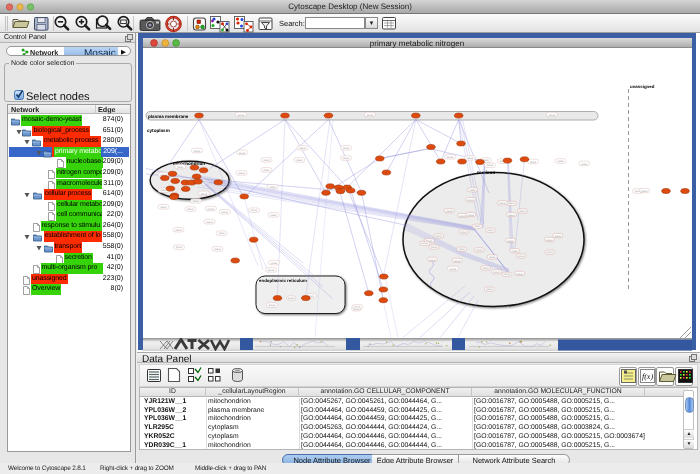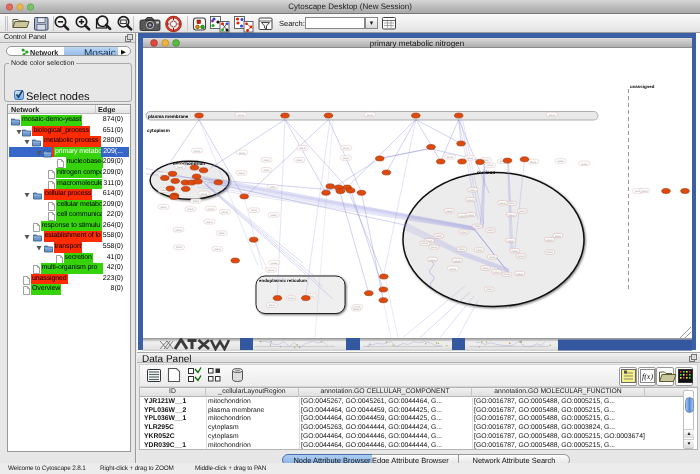--- a/index.html
+++ b/index.html
@@ -786,21 +786,21 @@
     </div>
     <div class="abs" style="right:3px;top:2px;width:11px;height:59px;background:#fff;border:1px solid #c0c0c0;border-radius:2px">
       <div class="abs" style="left:0.5px;top:6px;width:9px;height:16px;background:linear-gradient(90deg,#a8c8f0,#5588d8 50%,#a8c8f0);border:1px solid #6f8fc0;border-radius:4.5px"></div>
       <div class="abs" style="left:0;bottom:10px;width:10px;height:9px;background:linear-gradient(#fcfcfc,#dadada);border-top:1px solid #ccc;font-size:5px;text-align:center;line-height:9px;color:#222">▲</div>
       <div class="abs" style="left:0;bottom:0;width:10px;height:9px;background:linear-gradient(#fcfcfc,#dadada);border-top:1px solid #ccc;font-size:5px;text-align:center;line-height:9px;color:#222">▼</div>
     </div>
   </div>
 
   <div class="abs" style="left:145px;top:101px;height:12px;font-size:7.5px;color:#111">
     <span style="position:absolute;left:0;width:100px;height:12px;line-height:12px;text-align:center;background:linear-gradient(#aecdf0,#86b0e0);border:1px solid #4a6fae;border-radius:6px 0 0 6px;white-space:nowrap">Node Attribute Browser</span>
-    <span style="position:absolute;left:90px;width:87px;height:12px;line-height:12px;text-align:left;background:linear-gradient(#fdfdfd,#e2e2e2);border:1px solid #999;border-left:none;white-space:nowrap">Edge Attribute Browser</span>
+    <span style="position:absolute;left:90px;width:87px;height:12px;line-height:12px;text-align:center;background:linear-gradient(#fdfdfd,#e2e2e2);border:1px solid #999;border-left:none;white-space:nowrap">Edge Attribute Browser</span>
     <span style="position:absolute;left:177px;width:111px;height:12px;line-height:12px;text-align:center;background:linear-gradient(#fdfdfd,#e2e2e2);border:1px solid #999;border-left:none;border-radius:0 6px 6px 0;white-space:nowrap">Network Attribute Search</span>
   </div>
 </div>
 
 <div class="abs" style="left:0;top:463px;width:700px;height:11px;background:#ececec;font-size:6.4px;color:#222;letter-spacing:-0.15px">
   <span class="abs" style="left:8px;top:1.5px">Welcome to Cytoscape 2.8.1</span>
   <span class="abs" style="left:100px;top:1.5px">Right-click + drag to ZOOM</span>
   <span class="abs" style="left:195px;top:1.5px">Middle-click + drag to PAN</span>
 </div>
 

